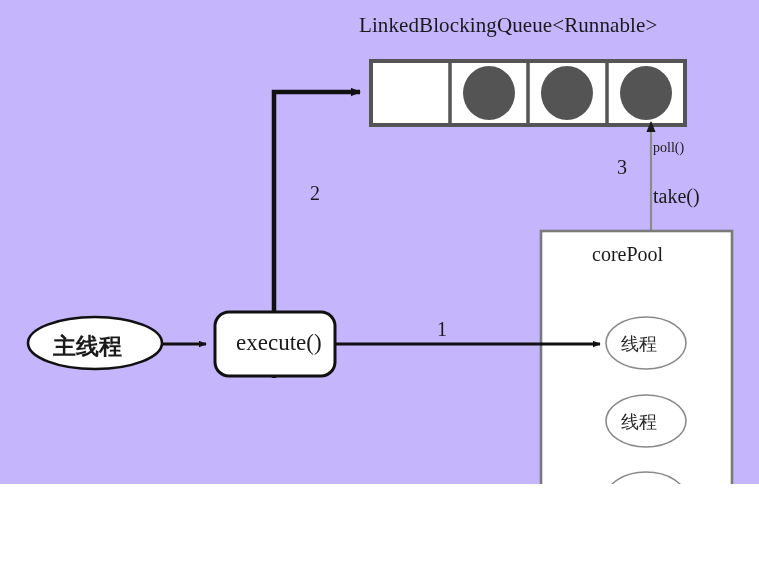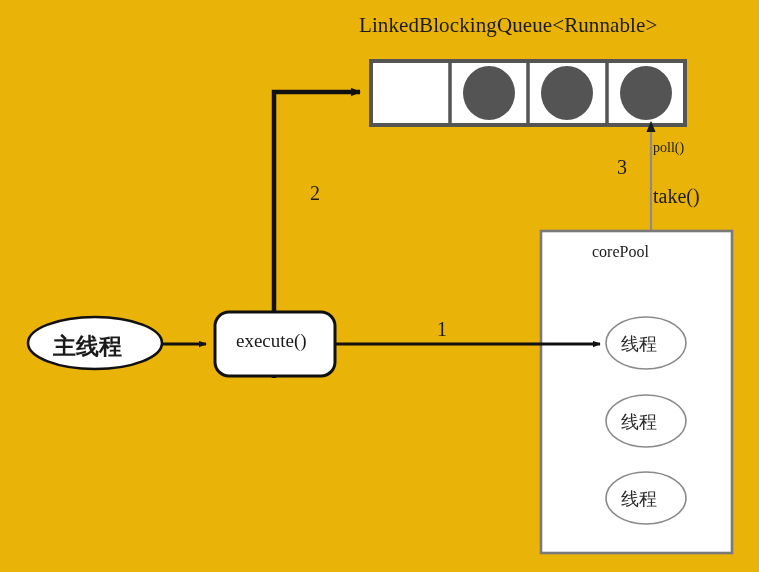--- a/index.html
+++ b/index.html
@@ -6,22 +6,22 @@
     margin: 0;
     padding: 0;
     background: #ffffff;
   }
   body {
     font-family: "Liberation Serif", "DejaVu Serif", serif;
   }
   #canvas {
     position: relative;
     width: 759px;
-    height: 572px;
-    background: #eab308;
+    height: 484px;
+    background: #c4b5fd;
     overflow: hidden;
   }
   #diagram-svg {
     position: absolute;
     left: 0;
     top: 0;
     width: 759px;
     height: 572px;
   }
   .lbl {
@@ -35,22 +35,22 @@
     left: 359px;
     top: 13px;
     font-size: 21px;
     letter-spacing: 0.1px;
   }
   #label-step-2 { left: 310px; top: 182px; font-size: 20px; }
   #label-step-1 { left: 437px; top: 318px; font-size: 20px; }
   #label-step-3 { left: 617px; top: 156px; font-size: 20px; }
   #label-poll   { left: 653px; top: 140px; font-size: 14px; }
   #label-take   { left: 653px; top: 185px; font-size: 20px; }
-  #label-corepool { left: 592px; top: 243px; font-size: 16px; }
-  #label-execute { left: 236px; top: 330px; font-size: 19px; font-family: Liberation Serif, serif; }
+  #label-corepool { left: 592px; top: 243px; font-size: 20px; }
+  #label-execute { left: 236px; top: 330px; font-size: 23px; font-family: Liberation Serif, serif; }
   #label-main-thread {
     left: 53px; top: 331px; font-size: 23px;
     font-family: "DejaVu Sans", "Liberation Sans", sans-serif;
     font-weight: 600;
   }
   .thread-label {
     font-size: 18px;
     font-family: "DejaVu Sans", "Liberation Sans", sans-serif;
     color: #2a2a2a;
     text-align: center;

